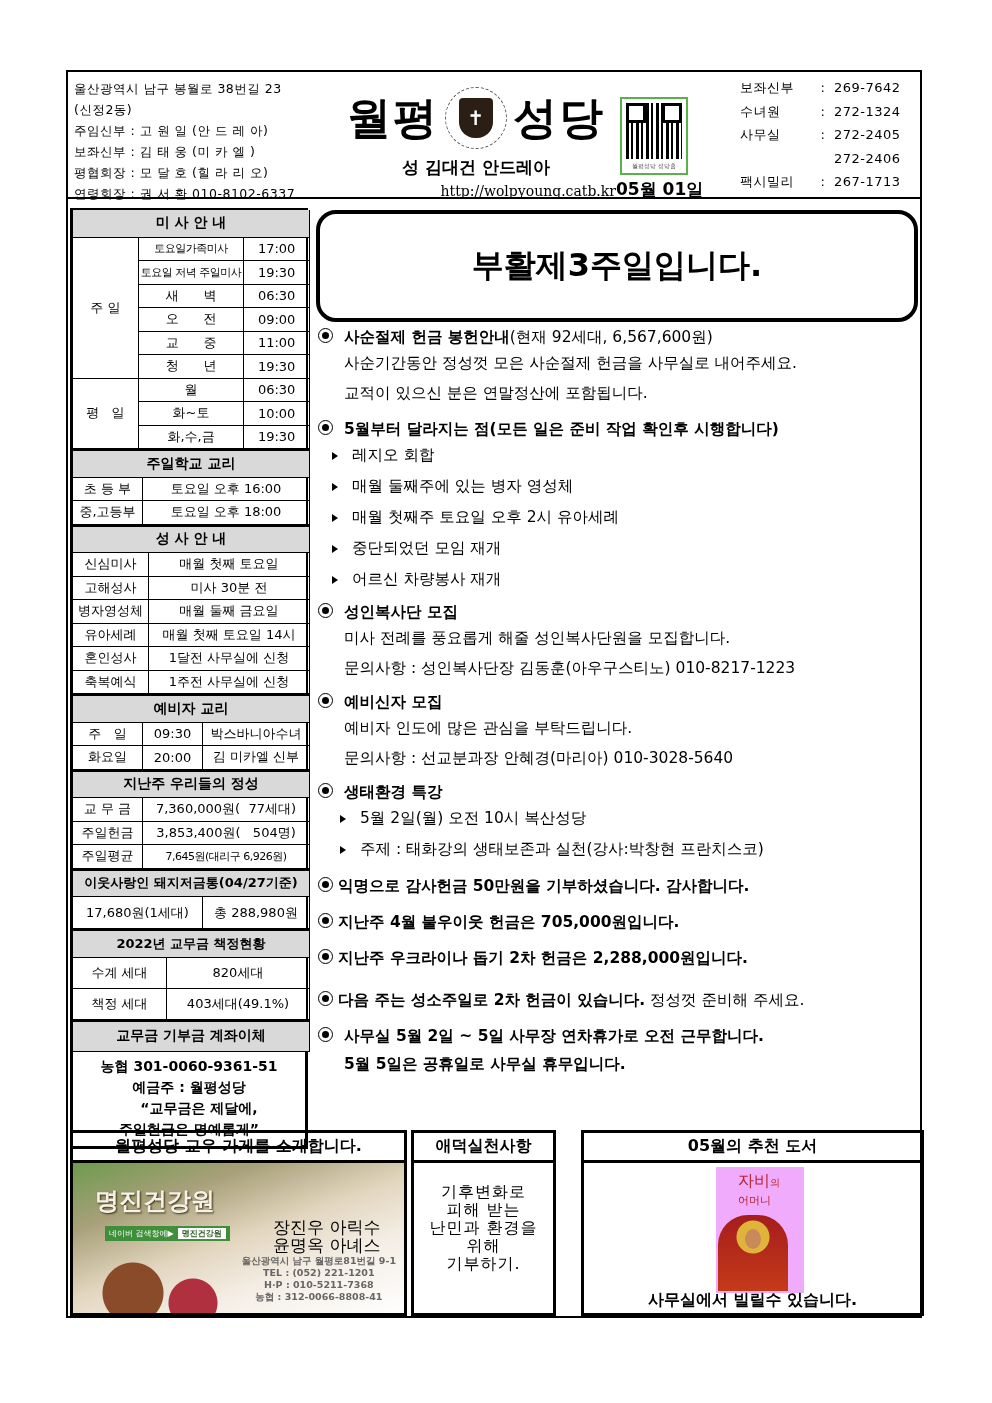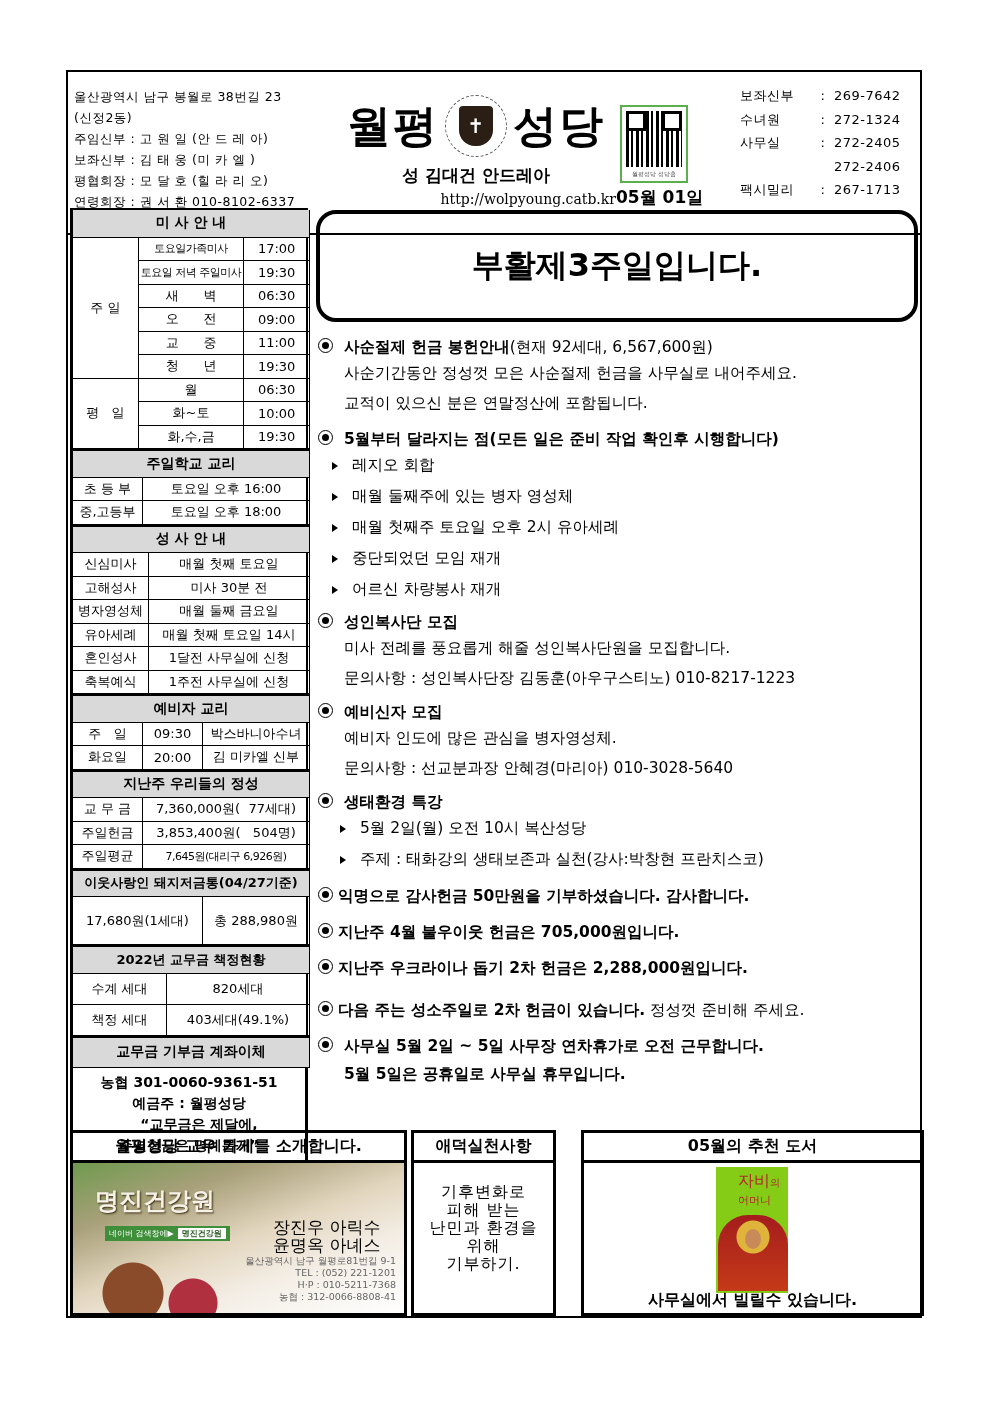--- a/index.html
+++ b/index.html
@@ -2,21 +2,21 @@
 <html><head>
 <meta charset="utf-8">
 <style>
   * { box-sizing: border-box; margin: 0; padding: 0; }
   html, body { width: 992px; height: 1403px; background: #ffffff; }
   body { font-family: "DejaVu Sans", "Liberation Sans", sans-serif; color: #000; position: relative; }
 
   .page { position: absolute; left: 66px; top: 70px; width: 856px; height: 1248px; border: 2px solid #000; }
 
   
-  .header { position: absolute; left: 0; top: 8px; width: 852px; height: 155px; border-bottom: 2px solid #000; }
+  .header { position: absolute; left: 0; top: 0; width: 852px; height: 127px; border-bottom: 2px solid #000; }
   .hdr-left { position: absolute; left: 6px; top: 6px; width: 250px; font-size: 12.5px; line-height: 21px; letter-spacing: 0.5px; }
   .hdr-left .addr2 { text-align: left; padding-right: 14px; }
   .hdr-center { position: absolute; left: 268px; top: 10px; width: 280px; height: 120px; }
   .logo-row { display: flex; align-items: center; justify-content: center; gap: 6px; height: 72px; }
   .logo-word { font-size: 44px; font-weight: bold; letter-spacing: 2px; font-family: "DejaVu Sans", sans-serif; }
   .emblem { width: 62px; height: 62px; border-radius: 50%; position: relative; display: flex; align-items: center; justify-content: center; }
   .emblem .ring { position: absolute; inset: 0; border-radius: 50%; border: 1px dashed #555; }
   .emblem .shield { width: 34px; height: 40px; background: #2b1e14; border-radius: 4px 4px 16px 16px; display: flex; align-items: center; justify-content: center; color: #fff; font-size: 20px; }
   .patron { text-align: center; font-size: 17px; font-weight: bold; margin-top: 2px; }
   .url { text-align: right; font-family: "DejaVu Serif", serif; font-size: 14px; margin-top: 4px; }
@@ -64,26 +64,26 @@
   .box .bh { height: 30px; border-bottom: 3px solid #000; font-weight: bold; font-size: 16px; display: flex; align-items: center; justify-content: center; }
   .shop { left: 0; width: 337px; height: 186px; }
   .shop-img { height: 150px; position: relative; overflow: hidden;
       background: radial-gradient(circle at 60px 130px, #8a4b2a 0 30px, transparent 31px),
                   radial-gradient(circle at 120px 140px, #b03040 0 24px, transparent 25px),
                   linear-gradient(160deg, #6f9a4e 0%, #a8a07a 25%, #e3d6bf 50%, #f3ede4 70%, #ffffff 100%); }
   .shop-name { position: absolute; left: 22px; top: 22px; font-size: 24px; font-weight: bold; color: #f7f2e8; text-shadow: 1px 1px 2px #3a2a10; font-family: "DejaVu Serif", serif; }
   .naver { position: absolute; left: 32px; top: 63px; display: flex; font-size: 8px; background: #3f8f3a; color: #fff; padding: 2px 4px; gap: 4px; }
   .naver b { background: #fff; color: #2a5a22; padding: 0 4px; }
   .owners { position: absolute; left: 200px; top: 55px; font-size: 17px; line-height: 18px; text-align: right; }
-  .shop-info { position: absolute; right: 8px; top: 92px; font-size: 9.5px; line-height: 12px; text-align: right; color: #666; font-weight: normal; }
+  .shop-info { position: absolute; right: 8px; top: 92px; font-size: 9.5px; line-height: 12px; text-align: center; color: #666; font-weight: bold; }
   .charity { left: 341px; width: 145px; height: 186px; }
   .charity .body { text-align: center; font-size: 16px; line-height: 18px; padding-top: 20px; letter-spacing: 1px; }
   .book { left: 511px; width: 343px; height: 186px; }
   .book .body { height: 150px; position: relative; }
-  .cover { position: absolute; left: 132px; top: 4px; width: 72px; height: 126px; background: #84cc16; }
+  .cover { position: absolute; left: 132px; top: 4px; width: 88px; height: 126px; background: #f0abfc; }
   .cover .ttl { color: #b4252a; font-size: 16px; padding: 6px 0 0 22px; line-height: 16px; }
   .cover .ttl small { font-size: 10px; }
   .cover .icon { position: absolute; left: 2px; bottom: 2px; width: 70px; height: 76px; background: radial-gradient(circle at 35px 22px, #e0b43a 0 16px, transparent 17px), linear-gradient(#a41d1d, #c53a18); border-radius: 30px 30px 0 0; }
   .cover .face { position: absolute; left: 27px; top: 14px; width: 16px; height: 20px; background: #c98a5a; border-radius: 50%; }
   .book .caption { position: absolute; left: 0; right: 0; bottom: 2px; text-align: center; font-weight: bold; font-size: 16px; }
 </style>
 </head>
 <body>
 
 <div class="page">
@@ -279,21 +279,21 @@
             </tr>
     </tbody>
         </table>
 
     <table class="t">
       <tbody>
             <tr>
               <td class="h" colspan="2" style="font-size:13px">이웃사랑인 돼지저금통(04/27기준)</td>
             </tr>
       <tr>
-              <td style="height:48px">17,680원(1세대)</td>
+              <td style="height:32px">17,680원(1세대)</td>
               <td>총 288,980원</td>
             </tr>
     </tbody>
         </table>
 
     <table class="t">
       <tbody>
             <tr>
               <td class="h" colspan="2" style="font-size:13px">2022년 교무금 책정현황</td>
             </tr>
@@ -322,21 +322,21 @@
       <div>주일헌금은 명예롭게”</div>
     </div>
     </div>
   </div>
 
   <div class="main">
     <div class="banner">
       <span>부활제3주일입니다.</span>
     </div>
 
-    <div class="notice" style="margin-top:14px">
+    <div class="notice" style="margin-top:4px">
       <span class="bullet"></span>
       <div class="title"><span>사순절제 헌금 봉헌안내</span><span class="normal">(현재 92세대, 6,567,600원)</span></div>
       <div class="line">사순기간동안 정성껏 모은 사순절제 헌금을 사무실로 내어주세요.</div>
       <div class="line">교적이 있으신 분은 연말정산에 포함됩니다.</div>
     </div>
 
     <div class="notice" style="margin-top:10px">
       <span class="bullet"></span>
       <div class="title">5월부터 달라지는 점(모든 일은 준비 작업 확인후 시행합니다)</div>
       <div class="sub" style="margin-left:-14px">레지오 회합</div>
@@ -349,21 +349,21 @@
     <div class="notice" style="margin-top:6px">
       <span class="bullet"></span>
       <div class="title">성인복사단 모집</div>
       <div class="line">미사 전례를 풍요롭게 해줄 성인복사단원을 모집합니다.</div>
       <div class="line">문의사항 : 성인복사단장 김동훈(아우구스티노) 010-8217-1223</div>
     </div>
 
     <div class="notice" style="margin-top:8px">
       <span class="bullet"></span>
       <div class="title">예비신자 모집</div>
-      <div class="line">예비자 인도에 많은 관심을 병자영성체.</div>
+      <div class="line">예비자 인도에 많은 관심을 부탁드립니다.</div>
       <div class="line">문의사항 : 선교분과장 안혜경(마리아) 010-3028-5640</div>
     </div>
 
     <div class="notice" style="margin-top:8px">
       <span class="bullet"></span>
       <div class="title">생태환경 특강</div>
       <div class="sub" style="margin-left:-6px">5월 2일(월) 오전 10시 복산성당</div>
       <div class="sub" style="margin-left:-6px">주제 : 태화강의 생태보존과 실천(강사:박창현 프란치스코)</div>
     </div>
 

